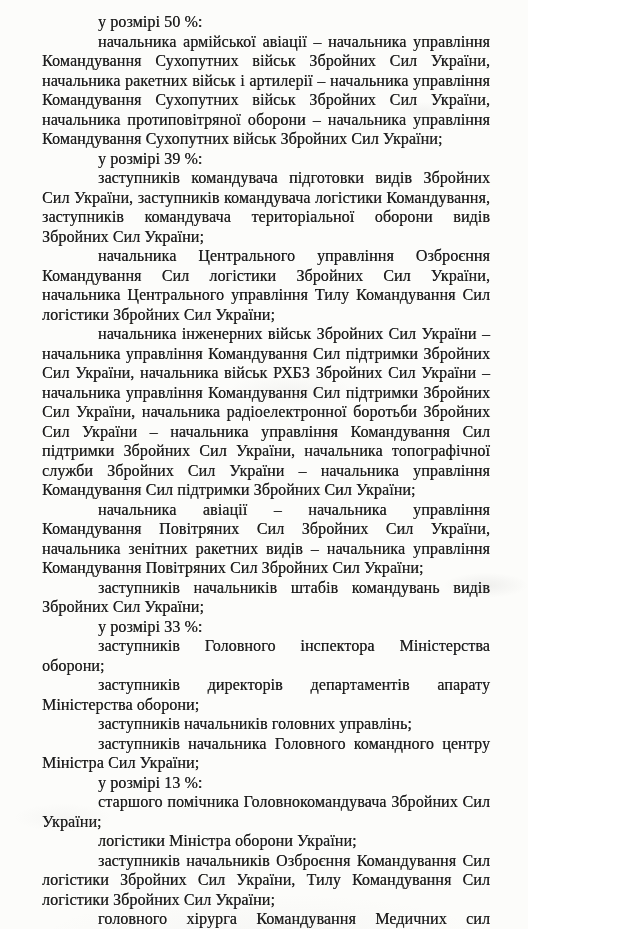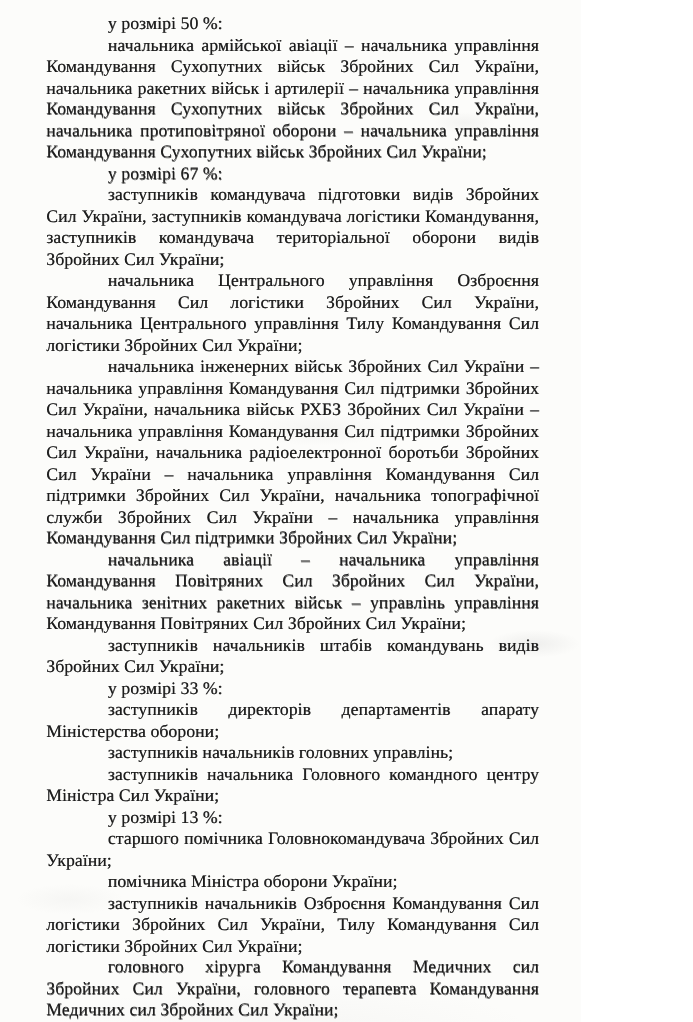--- a/index.html
+++ b/index.html
@@ -39,30 +39,31 @@
     text-shadow: 0.3px 0.2px 0.45px rgba(35,35,35,0.75);
   }
 </style>
 </head>
 <body>
 
 <div class="page">
   <div class="content">
       <p class="para">у розмірі 50 %:</p>
       <p class="para">начальника армійської авіації – начальника управління Командування Сухопутних військ Збройних Сил України, начальника ракетних військ і артилерії – начальника управління Командування Сухопутних військ Збройних Сил України, начальника протиповітряної оборони – начальника управління Командування Сухопутних військ Збройних Сил України;</p>
-      <p class="para">у розмірі 67 %:</p>
+      <p class="para">у розмірі 39 %:</p>
       <p class="para">заступників командувача підготовки видів Збройних Сил України, заступників командувача логістики Командування, заступників командувача територіальної оборони видів Збройних Сил України;</p>
       <p class="para">начальника Центрального управління Озброєння Командування Сил логістики Збройних Сил України, начальника Центрального управління Тилу Командування Сил логістики Збройних Сил України;</p>
       <p class="para">начальника інженерних військ Збройних Сил України – начальника управління Командування Сил підтримки Збройних Сил України, начальника військ РХБЗ Збройних Сил України – начальника управління Командування Сил підтримки Збройних Сил України, начальника радіоелектронної боротьби Збройних Сил України – начальника управління Командування Сил підтримки Збройних Сил України, начальника топографічної служби Збройних Сил України – начальника управління Командування Сил підтримки Збройних Сил України;</p>
-      <p class="para">начальника авіації – начальника управління Командування Повітряних Сил Збройних Сил України, начальника зенітних ракетних військ – управлінь управління Командування Повітряних Сил Збройних Сил України;</p>
+      <p class="para">начальника авіації – начальника управління Командування Повітряних Сил Збройних Сил України, начальника зенітних ракетних видів – начальника управління Командування Повітряних Сил Збройних Сил України;</p>
       <p class="para">заступників начальників штабів командувань видів Збройних Сил України;</p>
       <p class="para">у розмірі 33 %:</p>
+      <p class="para">заступників Головного інспектора Міністерства оборони;</p>
       <p class="para">заступників директорів департаментів апарату Міністерства оборони;</p>
       <p class="para">заступників начальників головних управлінь;</p>
       <p class="para">заступників начальника Головного командного центру Міністра Сил України;</p>
       <p class="para">у розмірі 13 %:</p>
       <p class="para">старшого помічника Головнокомандувача Збройних Сил України;</p>
-      <p class="para">помічника Міністра оборони України;</p>
+      <p class="para">логістики Міністра оборони України;</p>
       <p class="para">заступників начальників Озброєння Командування Сил логістики Збройних Сил України, Тилу Командування Сил логістики Збройних Сил України;</p>
       <p class="para">головного хірурга Командування Медичних сил Збройних Сил України, головного терапевта Командування Медичних сил Збройних Сил України;</p>
       <p class="para">заступників командувача Морської піхоти Військово-Морських Сил Збройних Сил України, заступників командувача операційного Командування</p>
     </div>
 </div>
 
 </body></html>

